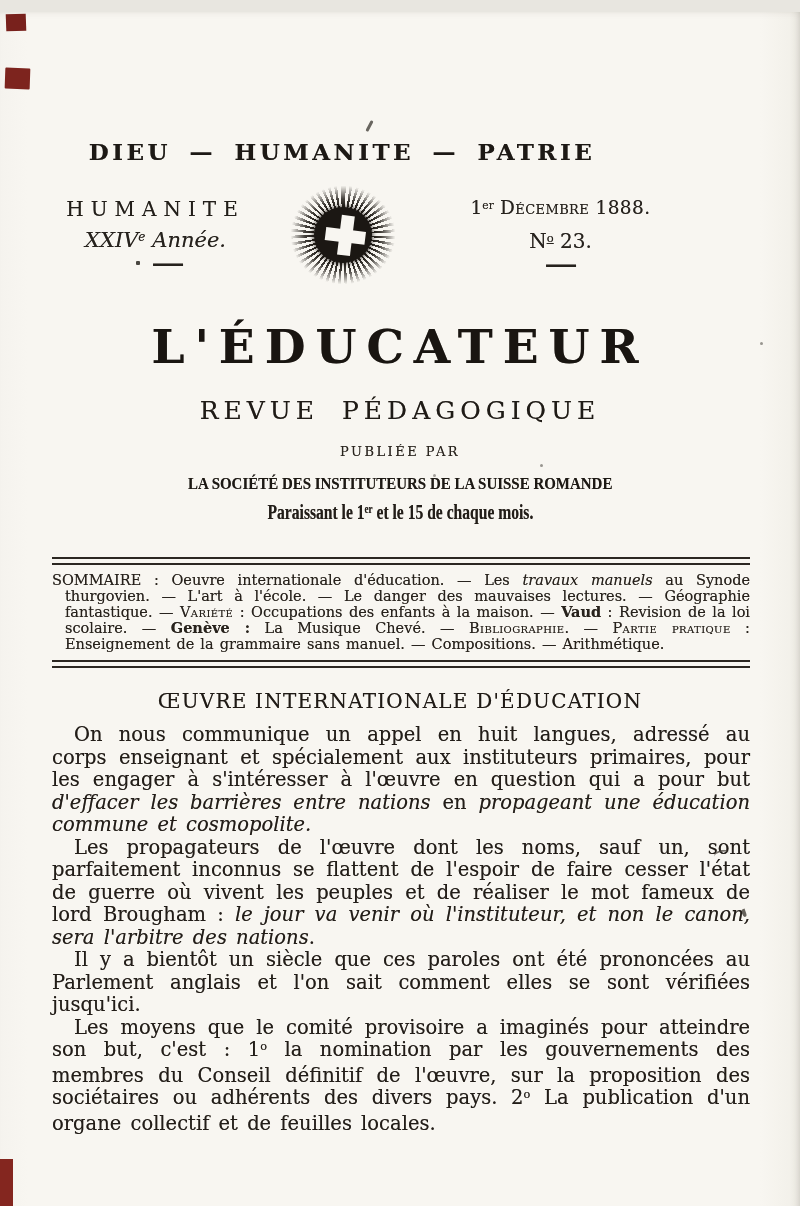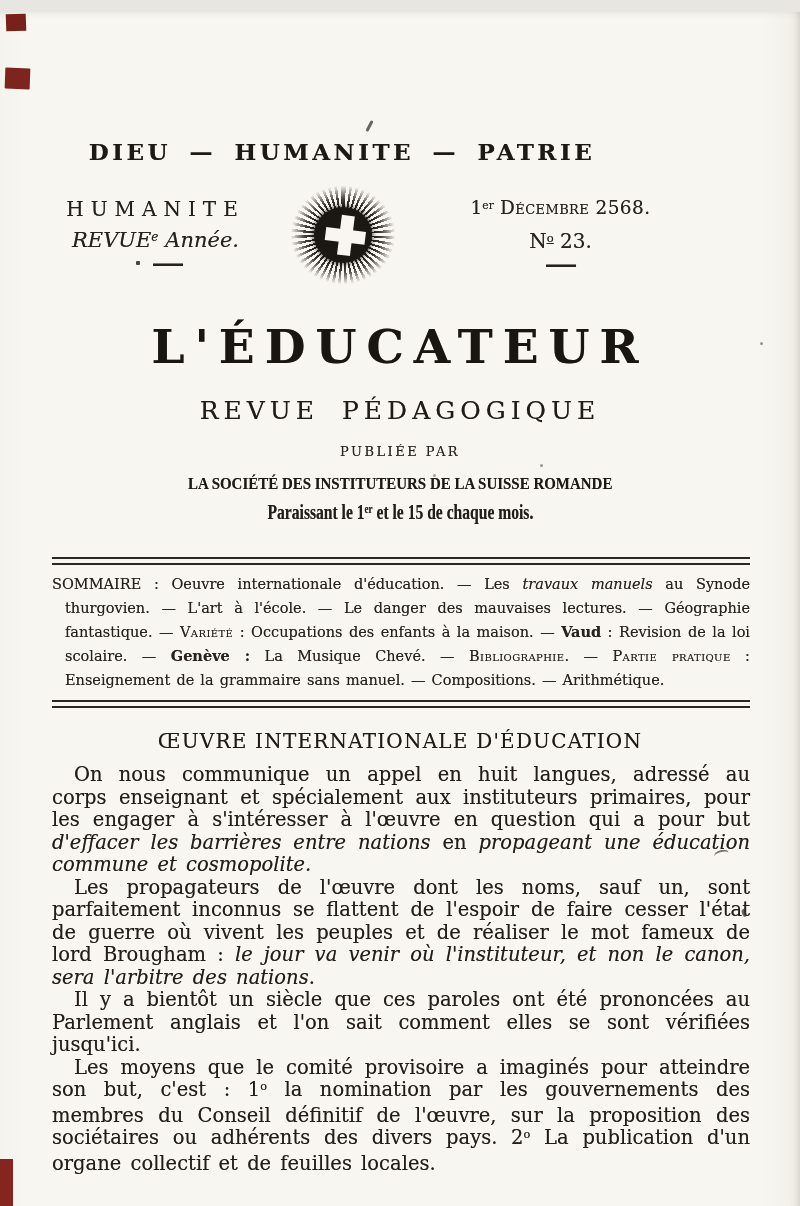--- a/index.html
+++ b/index.html
@@ -85,21 +85,21 @@
     margin: 0 50px 0 52px;
     height: 4px;
     border-top: 2px solid #2c2722;
     border-bottom: 2px solid #2c2722;
   }
   .rule-top { margin-top: 33px; }
   .rule-bottom { margin-top: 8px; }
   .sommaire {
     margin: 7px 50px 0 52px;
     padding-left: 13px; text-indent: -13px;
-    font-size: 14.5px; line-height: 24px;
+    font-size: 14.5px; line-height: 16px;
     text-align: justify; word-spacing: 1.5px;
     color: #27221c;
   }
   .seg-i { font-style: italic; }
   .seg-b { font-weight: 700; }
   .seg-sc { font-variant: small-caps; letter-spacing: .4px; }
 
   
   .article-title { margin: 21px 0 0 0; text-align: center; font-size: 20px; font-weight: 400; letter-spacing: 1.2px; color: #1f1a15; }
   .body-para {
@@ -125,37 +125,37 @@
   <div class="speck speck-4"></div>
   <div class="speck speck-5"></div>
   <div class="speck speck-6"></div>
 
   <header>
     <div class="motto">DIEU — HUMANITE — PATRIE</div>
 
     <div class="mast-row">
       <div class="mast-col mast-left">
         <div class="city">HUMANITE</div>
-        <div class="year"><span>REVUE</span><sup>e</sup><span> Année.</span></div>
+        <div class="year"><span>XXIV</span><sup>e</sup><span> Année.</span></div>
         <div class="mini-dash-row"><span class="dot-speck"></span><span class="mini-dash">—</span></div>
       </div>
 
       <div class="mast-center">
         <div class="emblem">
           <div class="burst"></div>
           <div class="core"></div>
           <div class="cross">
               <span class="bar-v"></span>
               <span class="bar-h"></span>
             </div>
         </div>
       </div>
 
       <div class="mast-col mast-right">
-        <div class="issue-date"><span>1</span><sup>er</sup><span class="seg-sc"> Décembre 2568.</span></div>
+        <div class="issue-date"><span>1</span><sup>er</sup><span class="seg-sc"> Décembre 1888.</span></div>
         <div class="issue-no"><span>N</span><sup class="u-sup">o</sup><span> 23.</span></div>
         <div class="mini-dash-row"><span class="mini-dash">—</span></div>
       </div>
     </div>
 
     <h1 class="title">L'ÉDUCATEUR</h1>
     <div class="subtitle">REVUE PÉDAGOGIQUE</div>
     <div class="published-by">PUBLIÉE PAR</div>
     <div class="society"><span class="condensed">LA SOCIÉTÉ DES INSTITUTEURS DE LA SUISSE ROMANDE</span></div>
     <div class="frequency"><span class="condensed2"><span>Paraissant le 1</span><sup>er</sup><span> et le 15 de chaque mois.</span></span></div>

